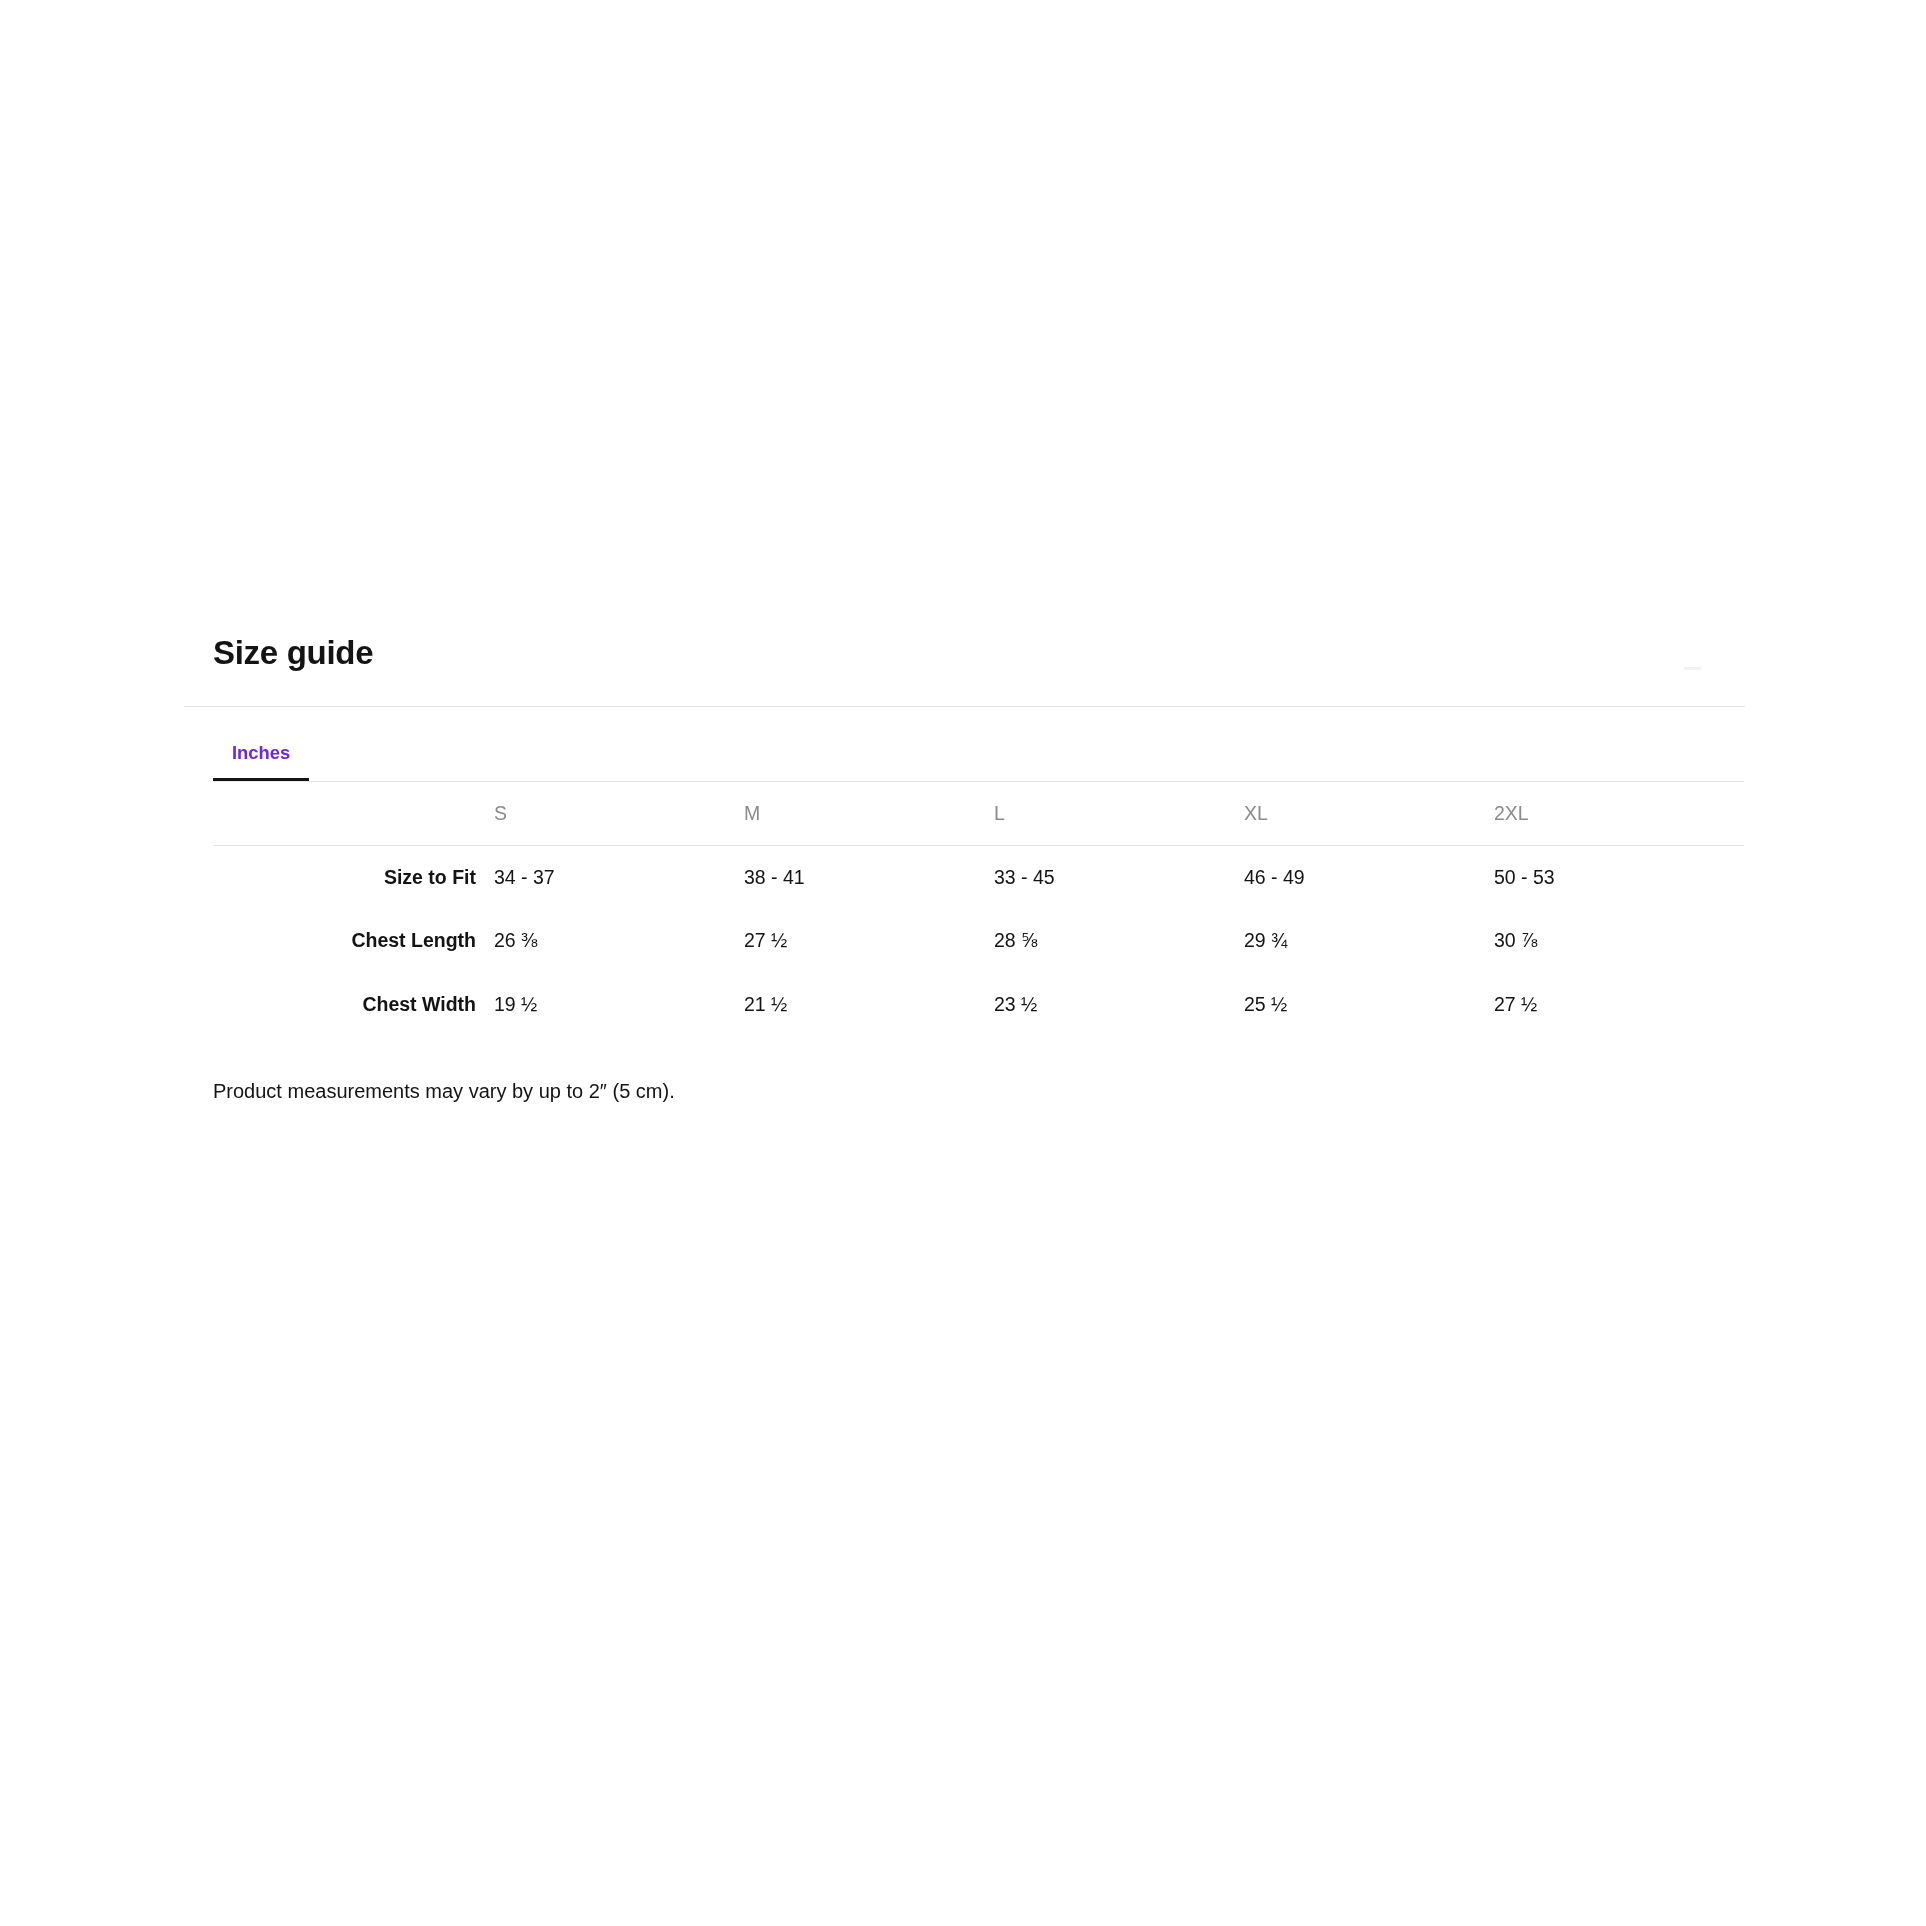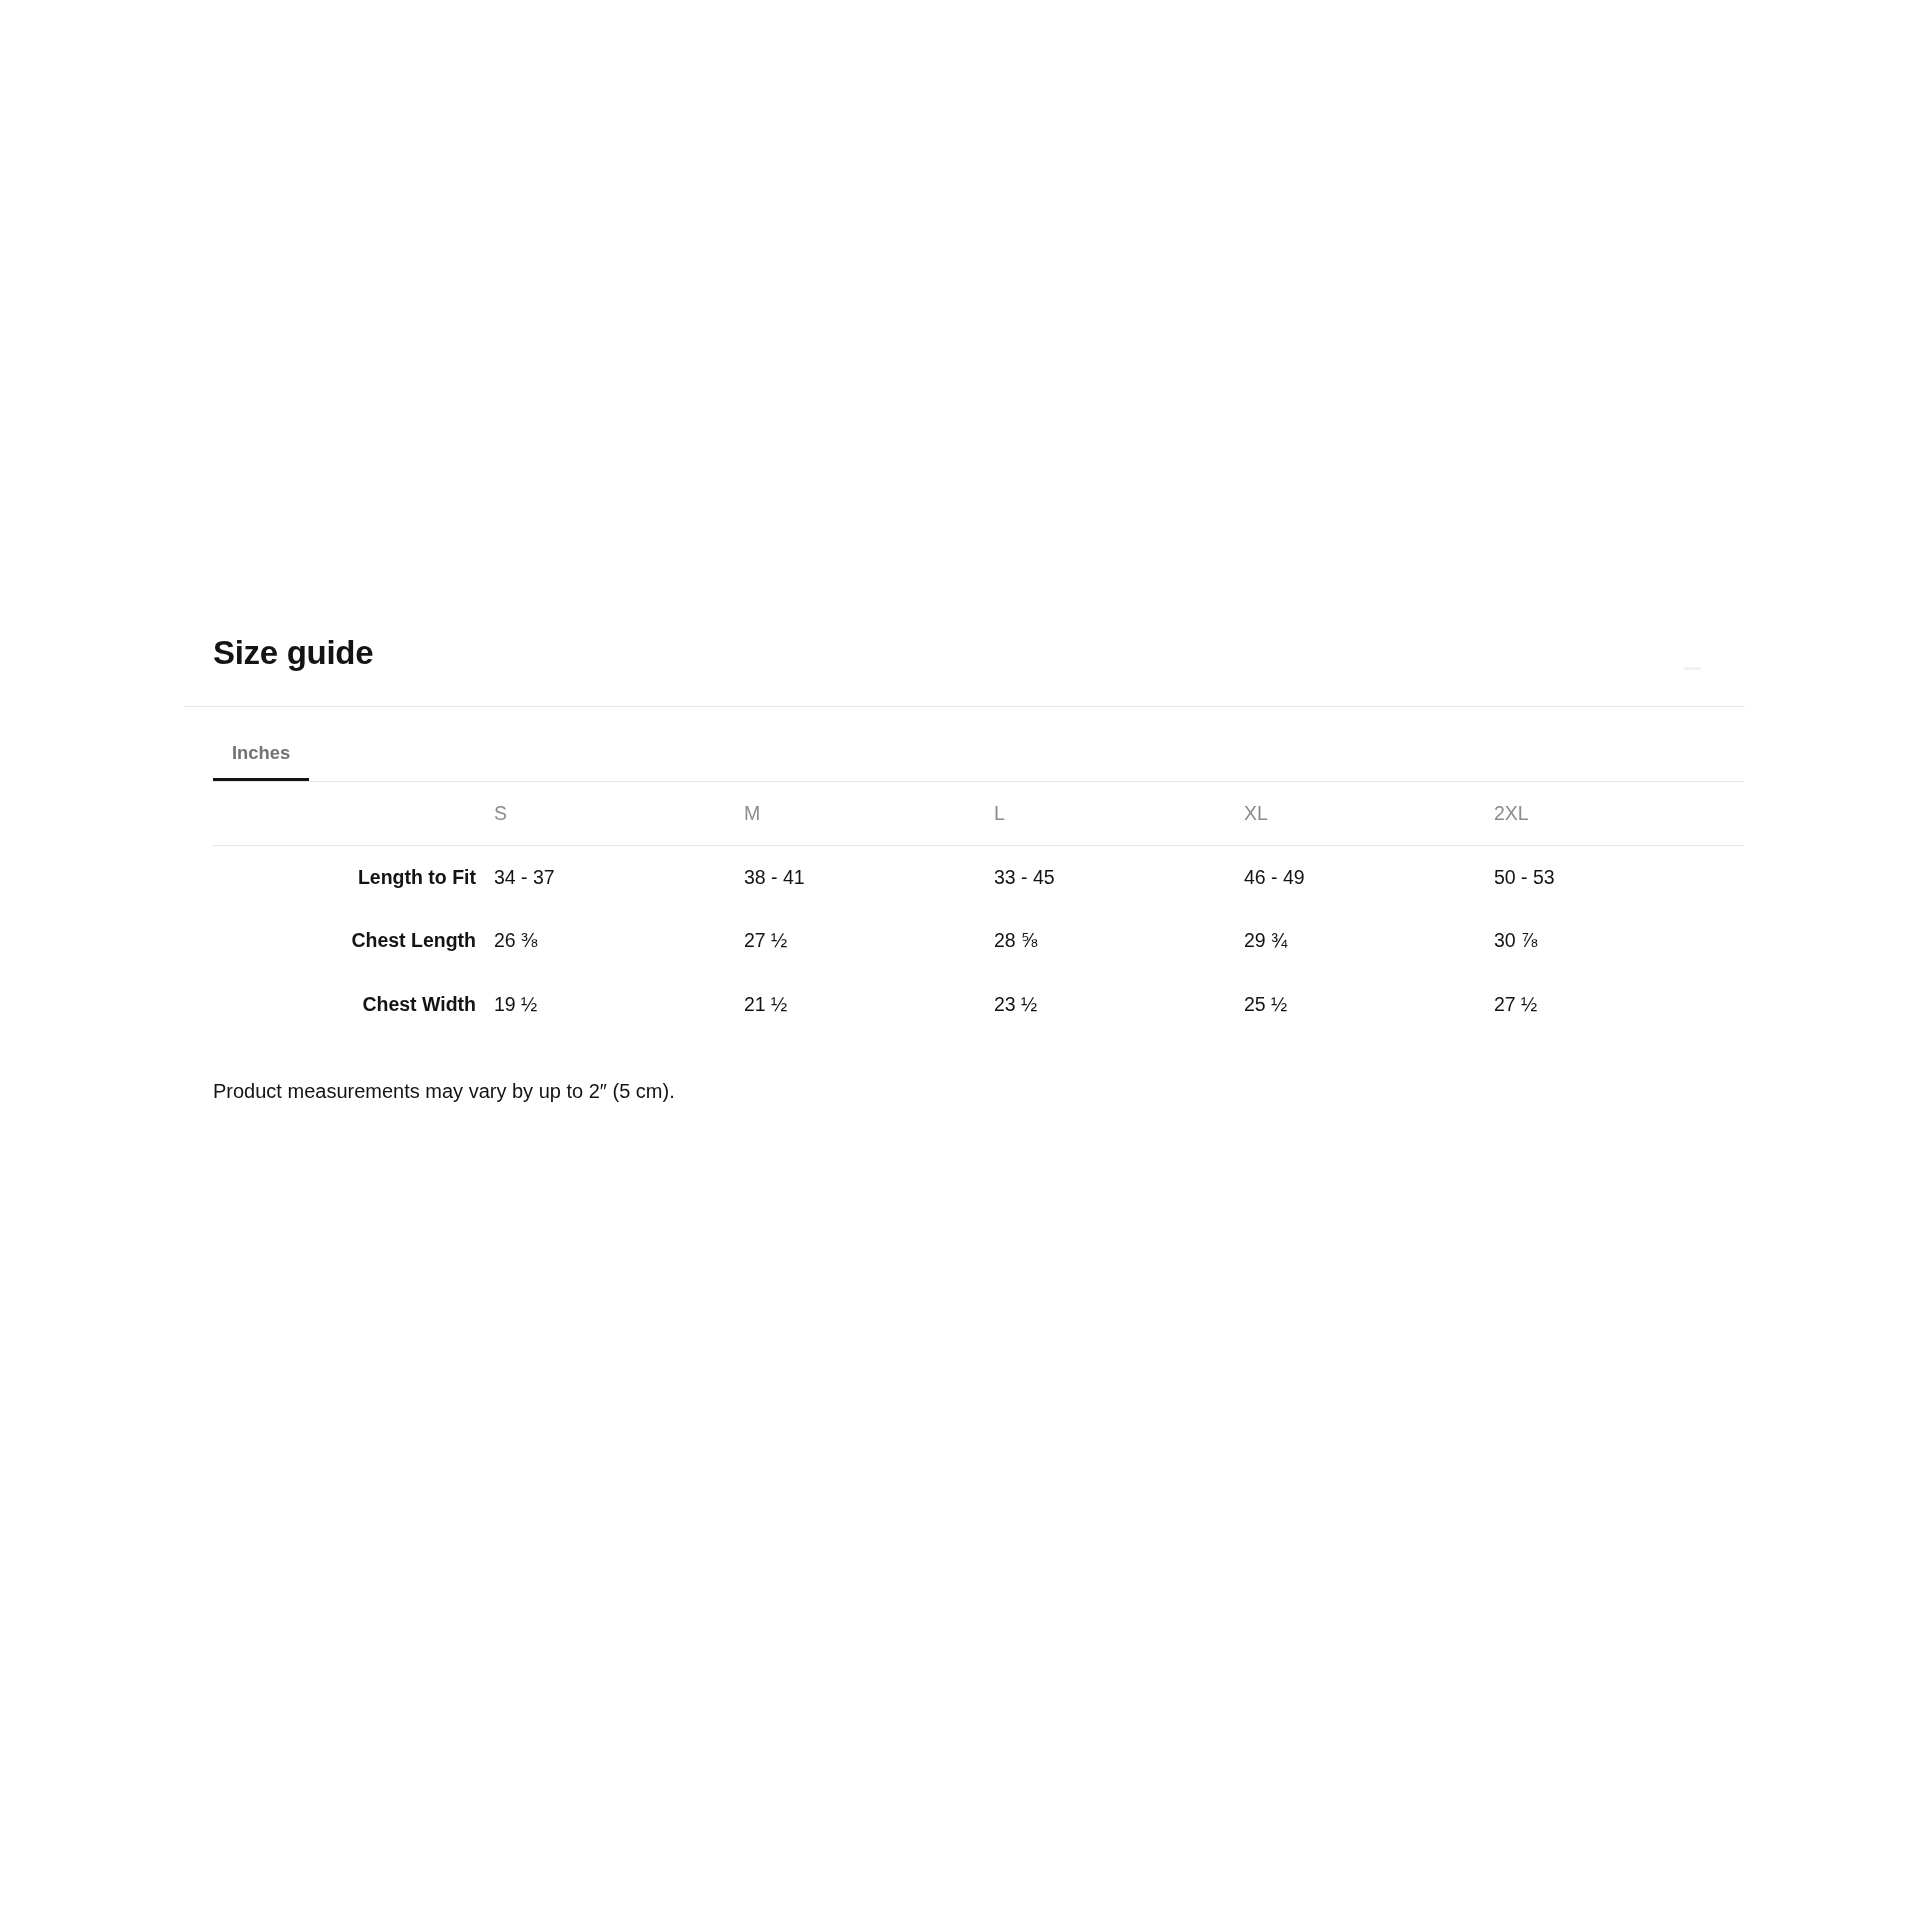--- a/index.html
+++ b/index.html
@@ -47,21 +47,21 @@
 
   .tabs {
     margin: 0 0 0 29px;
     display: flex;
     align-items: flex-end;
     height: 74px;
   }
   .tab {
     font-size: 18.4px;
     font-weight: bold;
-    color: #737373;
+    color: #6d28d9;
     padding: 0 19px 15.6px 19px;
     border-bottom: 3.9px solid transparent;
     cursor: pointer;
     line-height: 1;
   }
   .tab.active {
     border-bottom-color: #141414;
   }
 
   .table-wrap {
@@ -157,21 +157,21 @@
             <th class="label-col"></th>
             <th class="size-col">S</th>
             <th class="size-col">M</th>
             <th class="size-col">L</th>
             <th class="size-col">XL</th>
             <th class="size-col">2XL</th>
           </tr>
         </thead>
         <tbody>
           <tr>
-            <td class="label-col">Length to Fit</td>
+            <td class="label-col">Size to Fit</td>
             <td class="size-col">34 - 37</td>
             <td class="size-col">38 - 41</td>
             <td class="size-col">33 - 45</td>
             <td class="size-col">46 - 49</td>
             <td class="size-col">50 - 53</td>
           </tr>
           <tr>
             <td class="label-col">Chest Length</td>
             <td class="size-col">26 ⅜</td>
             <td class="size-col">27 ½</td>

